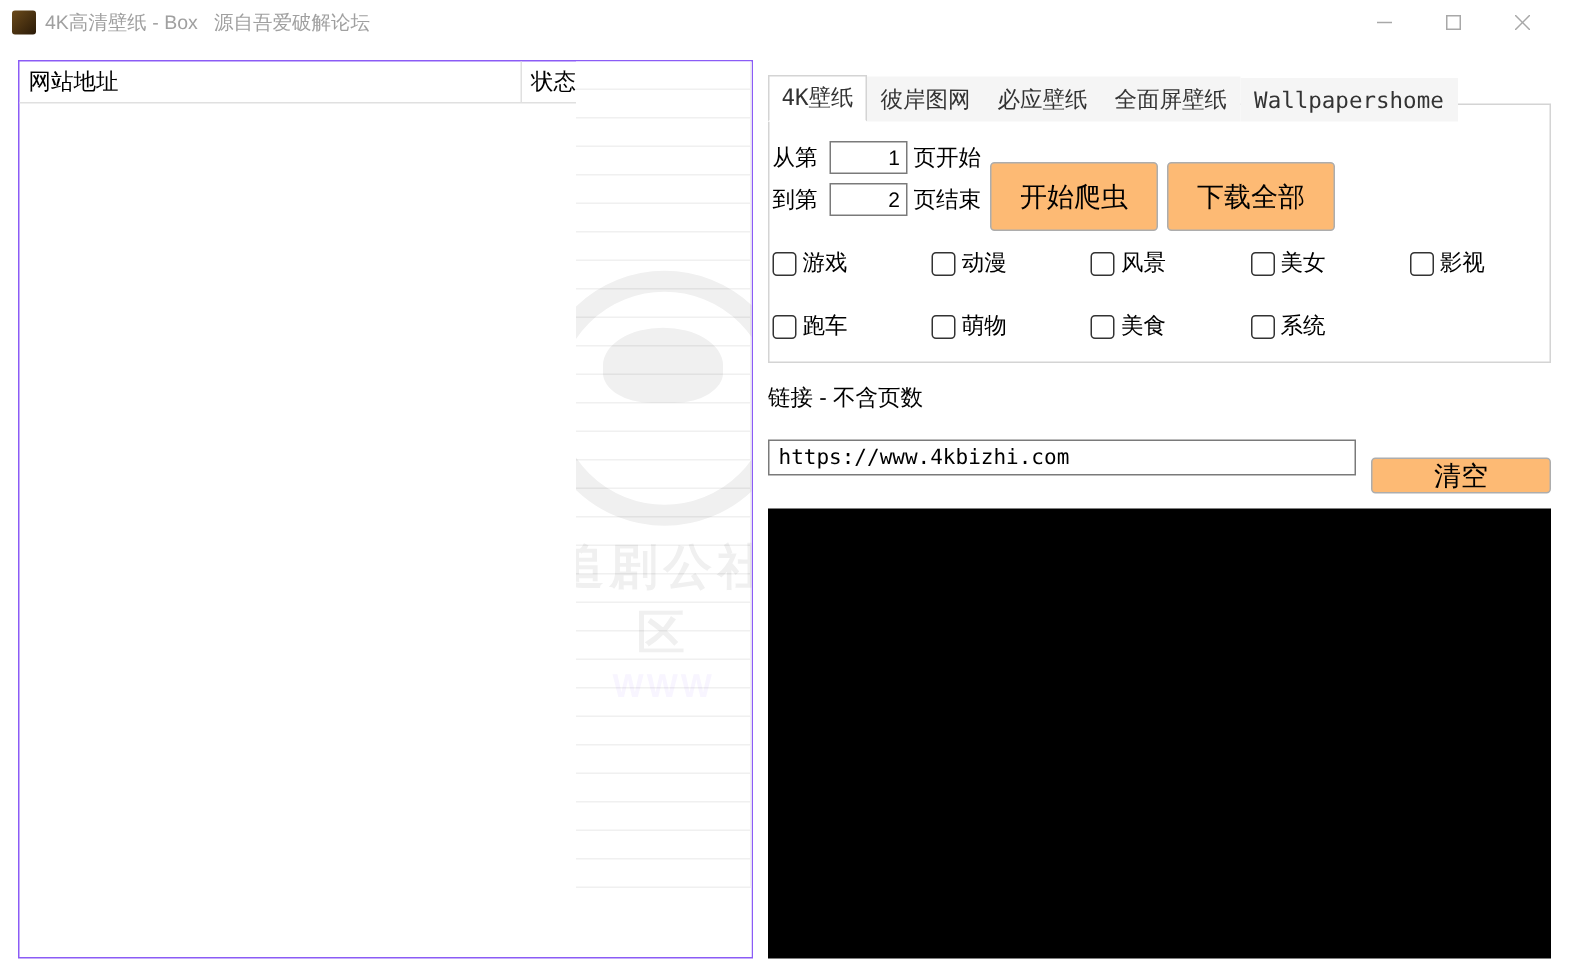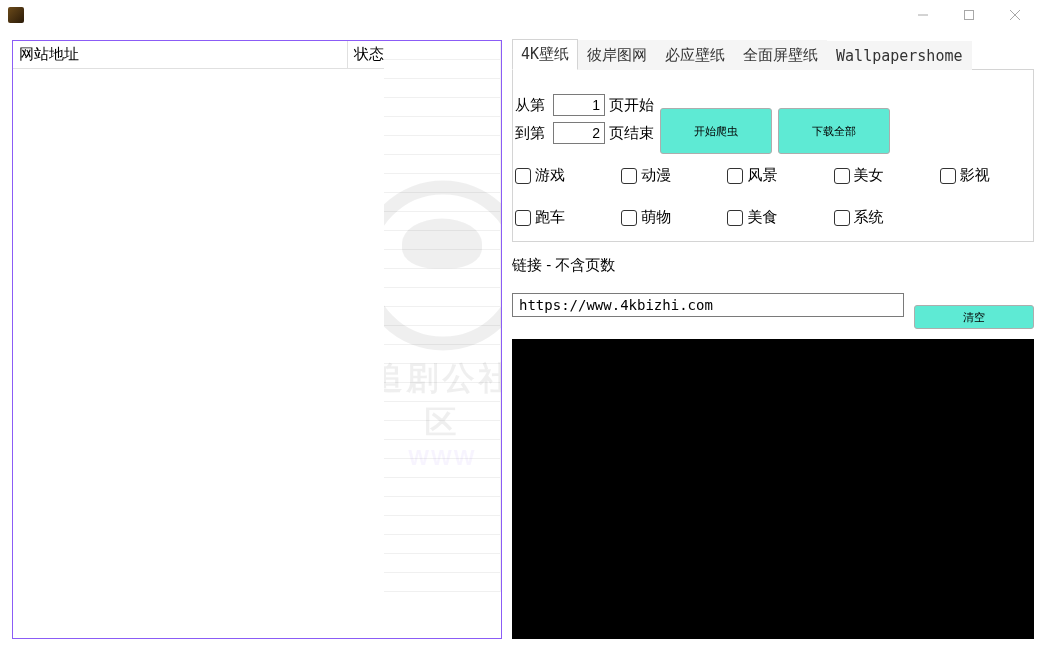--- a/index.html
+++ b/index.html
@@ -141,21 +141,21 @@
   }
   .tab {
     padding: 5px 8px 5px 8px;
     border: 1px solid transparent;
     border-bottom: none;
     font-size: 15px;
     font-family: "SimSun","宋体", monospace;
     cursor: pointer;
     margin-right: 0px;
     position: relative;
-    top: 1px;
+    top: 12px;
     background: #f5f5f5;
     color:#333;
   }
   .tab.active {
     border-color: #d4d4d4;
     background: #ffffff;
     border-bottom: 1px solid #ffffff;
     z-index: 2;
   }
   .tab-body {
@@ -176,22 +176,22 @@
     height: 22px;
     border: 1px solid #7a7a7a;
     text-align: right;
     padding-right: 4px;
     font-size: 14px;
     font-family: inherit;
   }
   .range-suffix { font-size:15px;}
   .btn {
     border: 1px solid #adadad;
-    background: #5eead4;
-    font-size: 11px;
+    background: #fdba74;
+    font-size: 18px;
     font-family: inherit;
     cursor: pointer;
     display:flex; align-items:center; justify-content:center;
     border-radius: 3px;
     margin-top: 24px;
   }
   .btn-lg { height: 46px; width: 112px; }
   .checks {
     margin-top: 12px;
     display: grid;
@@ -231,20 +231,21 @@
     flex: 1;
     background: #000000;
     min-height: 300px;
   }
 </style>
 </head>
 <body>
 
 <div class="titlebar">
   <div class="app-icon"></div>
+  <div class="title">4K高清壁纸 - Box   源自吾爱破解论坛</div>
   <div class="win-controls">
     <div class="win-btn">
       <svg width="10" height="10">
           <line x1="0" y1="5" x2="10" y2="5" stroke-width="1"></line>
         </svg>
     </div>
     <div class="win-btn">
       <svg width="10" height="10">
           <rect x="0.5" y="0.5" width="9" height="9" fill="none" stroke-width="1"></rect>
         </svg>

